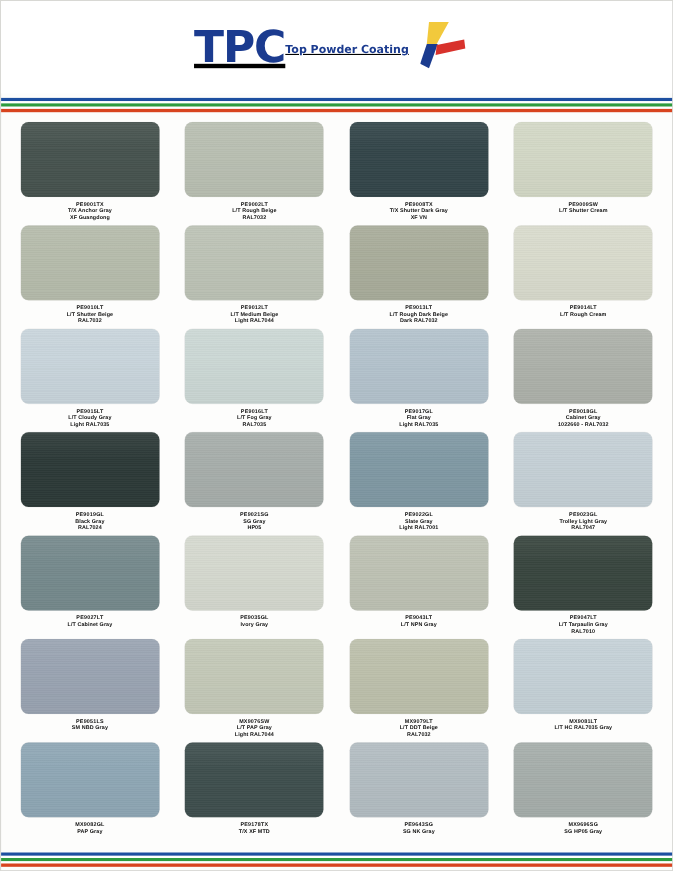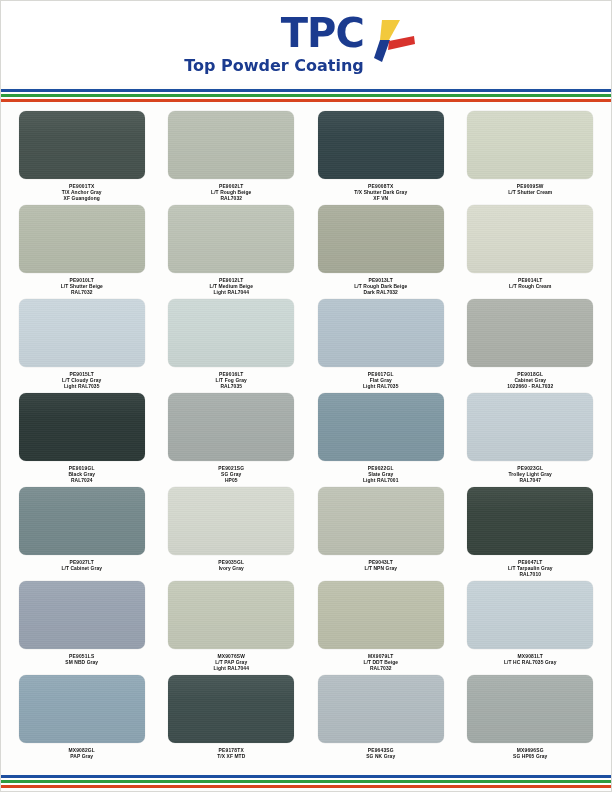--- a/index.html
+++ b/index.html
@@ -33,33 +33,34 @@
     background: #ffffff;
   }
   .logo-block {
     display: flex;
     align-items: center;
     gap: 8px;
     transform: translateX(-6px);
   }
   .logo-text {
     display: flex;
-    flex-direction: column;
-    align-items: flex-end;
+    flex-direction: row;
+    align-items: center;
     line-height: 1;
+    text-decoration: underline;
   }
   .logo-main {
     font-size: 40px;
     font-weight: 700;
     letter-spacing: -1px;
     color: #1b3b8f;
     font-family: "DejaVu Sans", sans-serif;
   }
   .logo-sub {
-    font-size: 16px;
+    font-size: 10px;
     font-weight: 700;
     color: #1b3b8f;
     margin-top: 5px;
     font-family: "DejaVu Sans", sans-serif;
   }
   .logo-mark {
     width: 42px;
     height: 46px;
     position: relative;
     margin-left: 2px;

